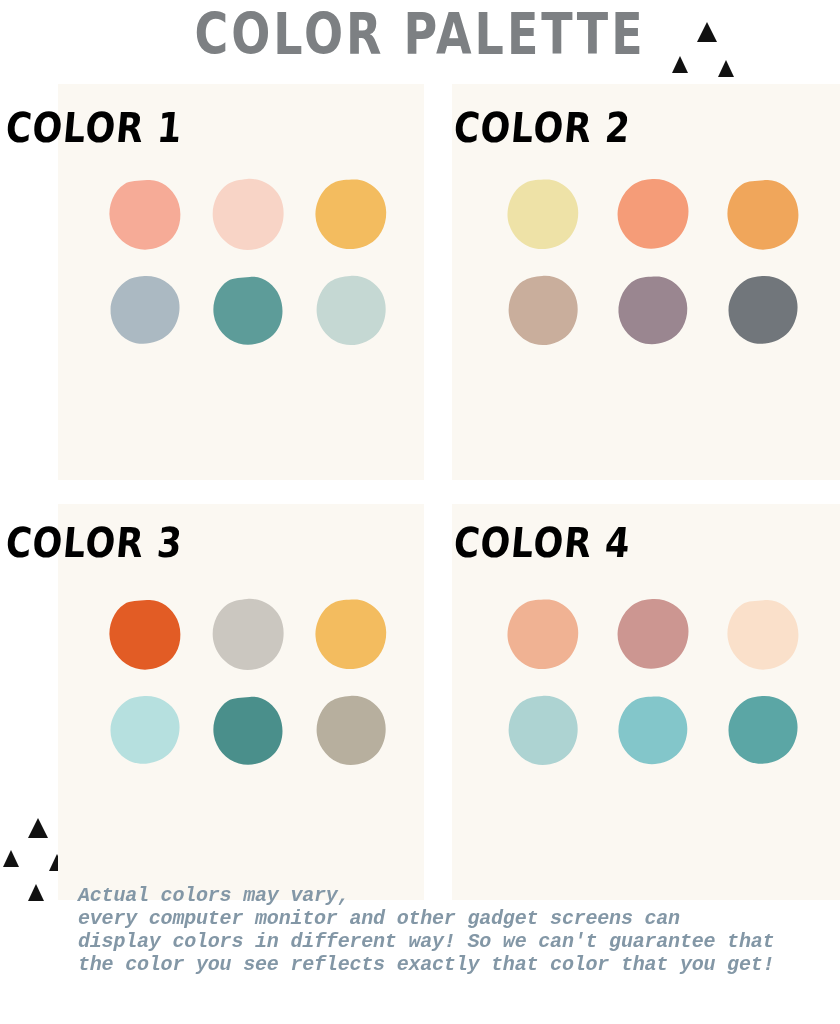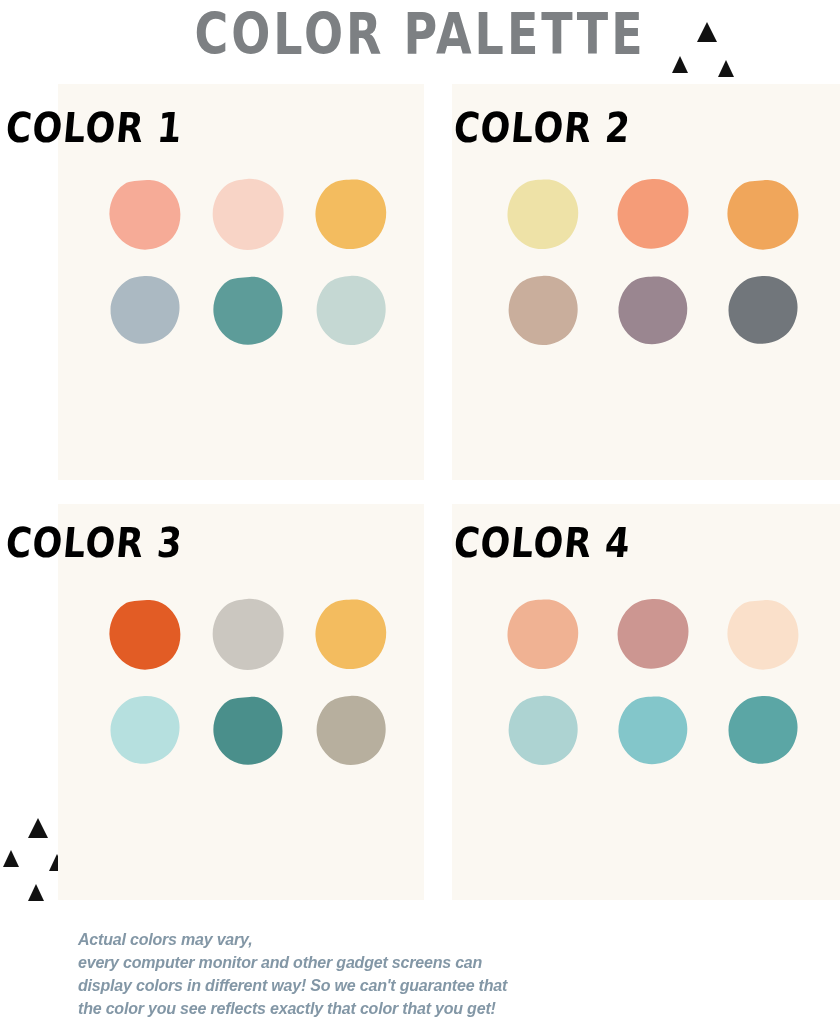--- a/index.html
+++ b/index.html
@@ -80,24 +80,24 @@
     width: 76px;
     height: 76px;
     display: block;
   }
   .blob.wide { width: 88px; height: 74px; }
 
   
   .disclaimer {
     position: absolute;
     left: 78px;
-    top: 928px;
+    top: 884px;
     width: 760px;
-    font-family: Liberation Sans, sans-serif;
-    font-size: 16px;
+    font-family: Liberation Mono, monospace;
+    font-size: 20px;
     line-height: 23px;
     color: #8397a6;
     font-style: italic;
     font-weight: bold;
     letter-spacing: -0.2px;
     white-space: pre-line;
   }
 </style>
 </head>
 <body>

